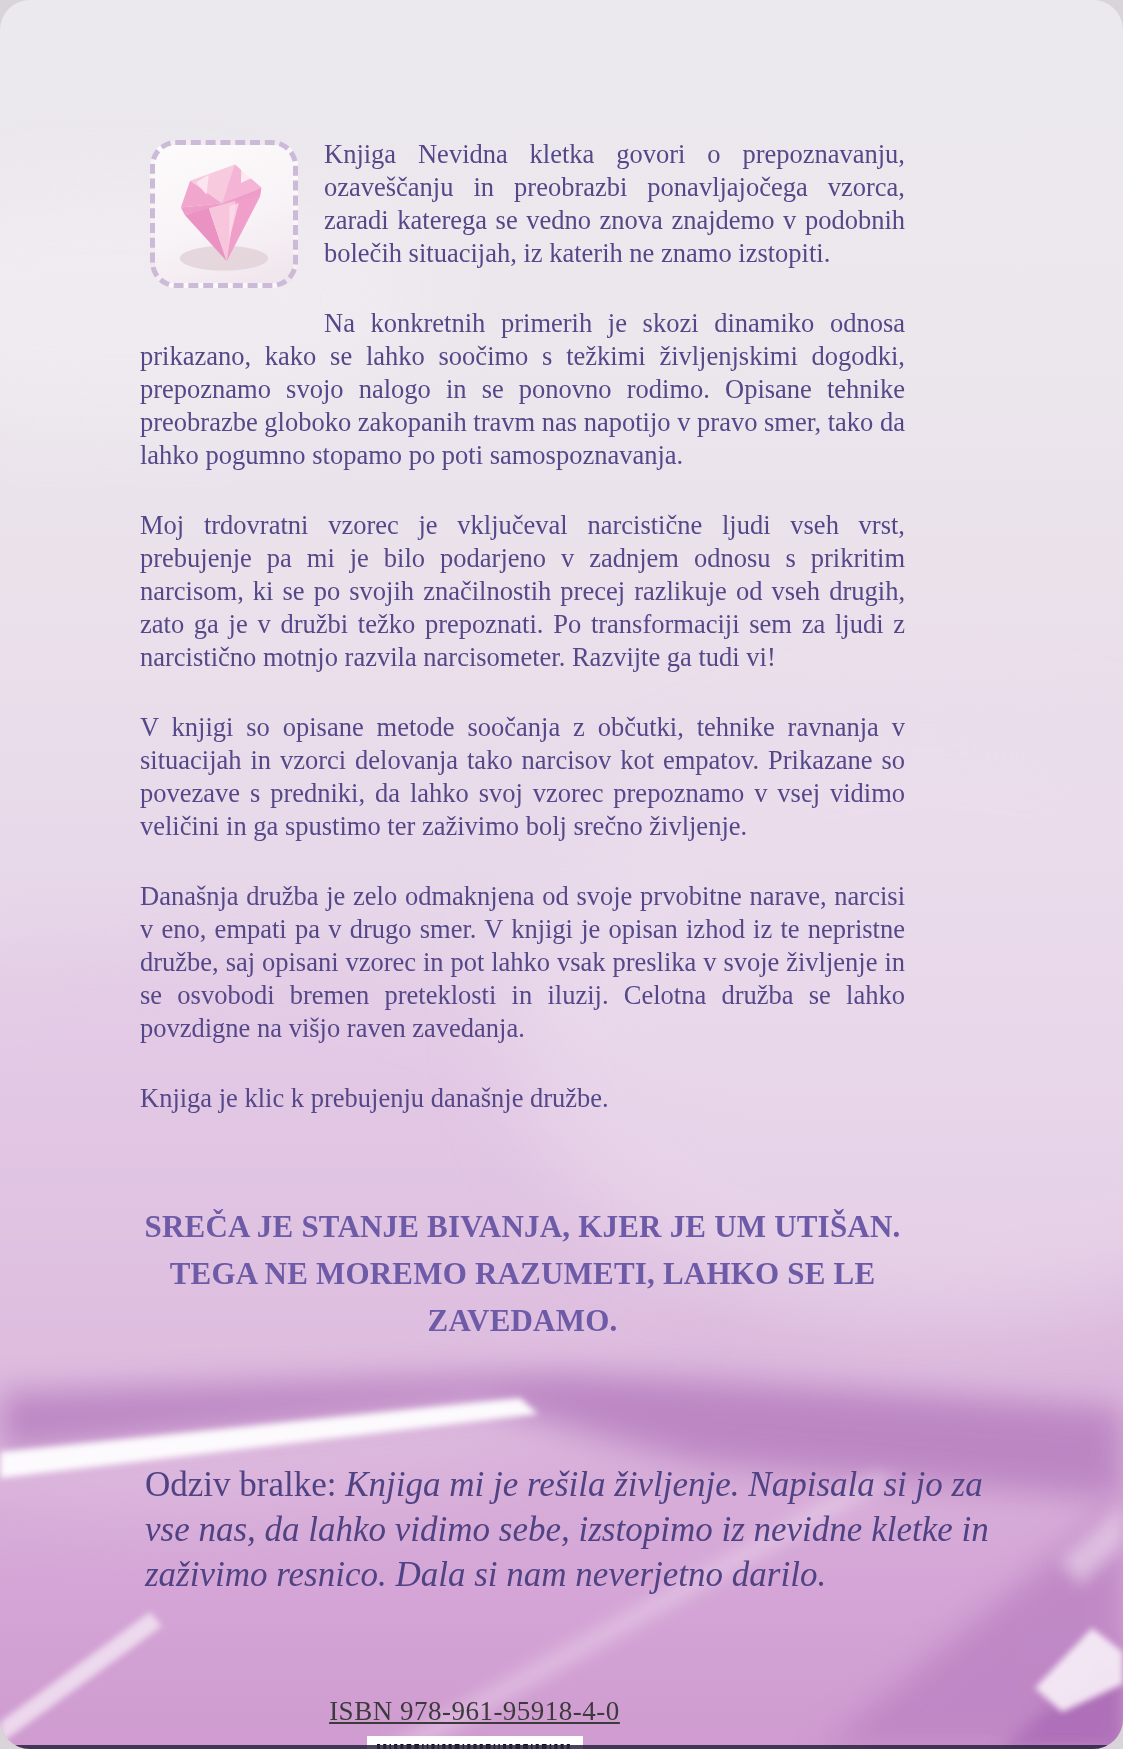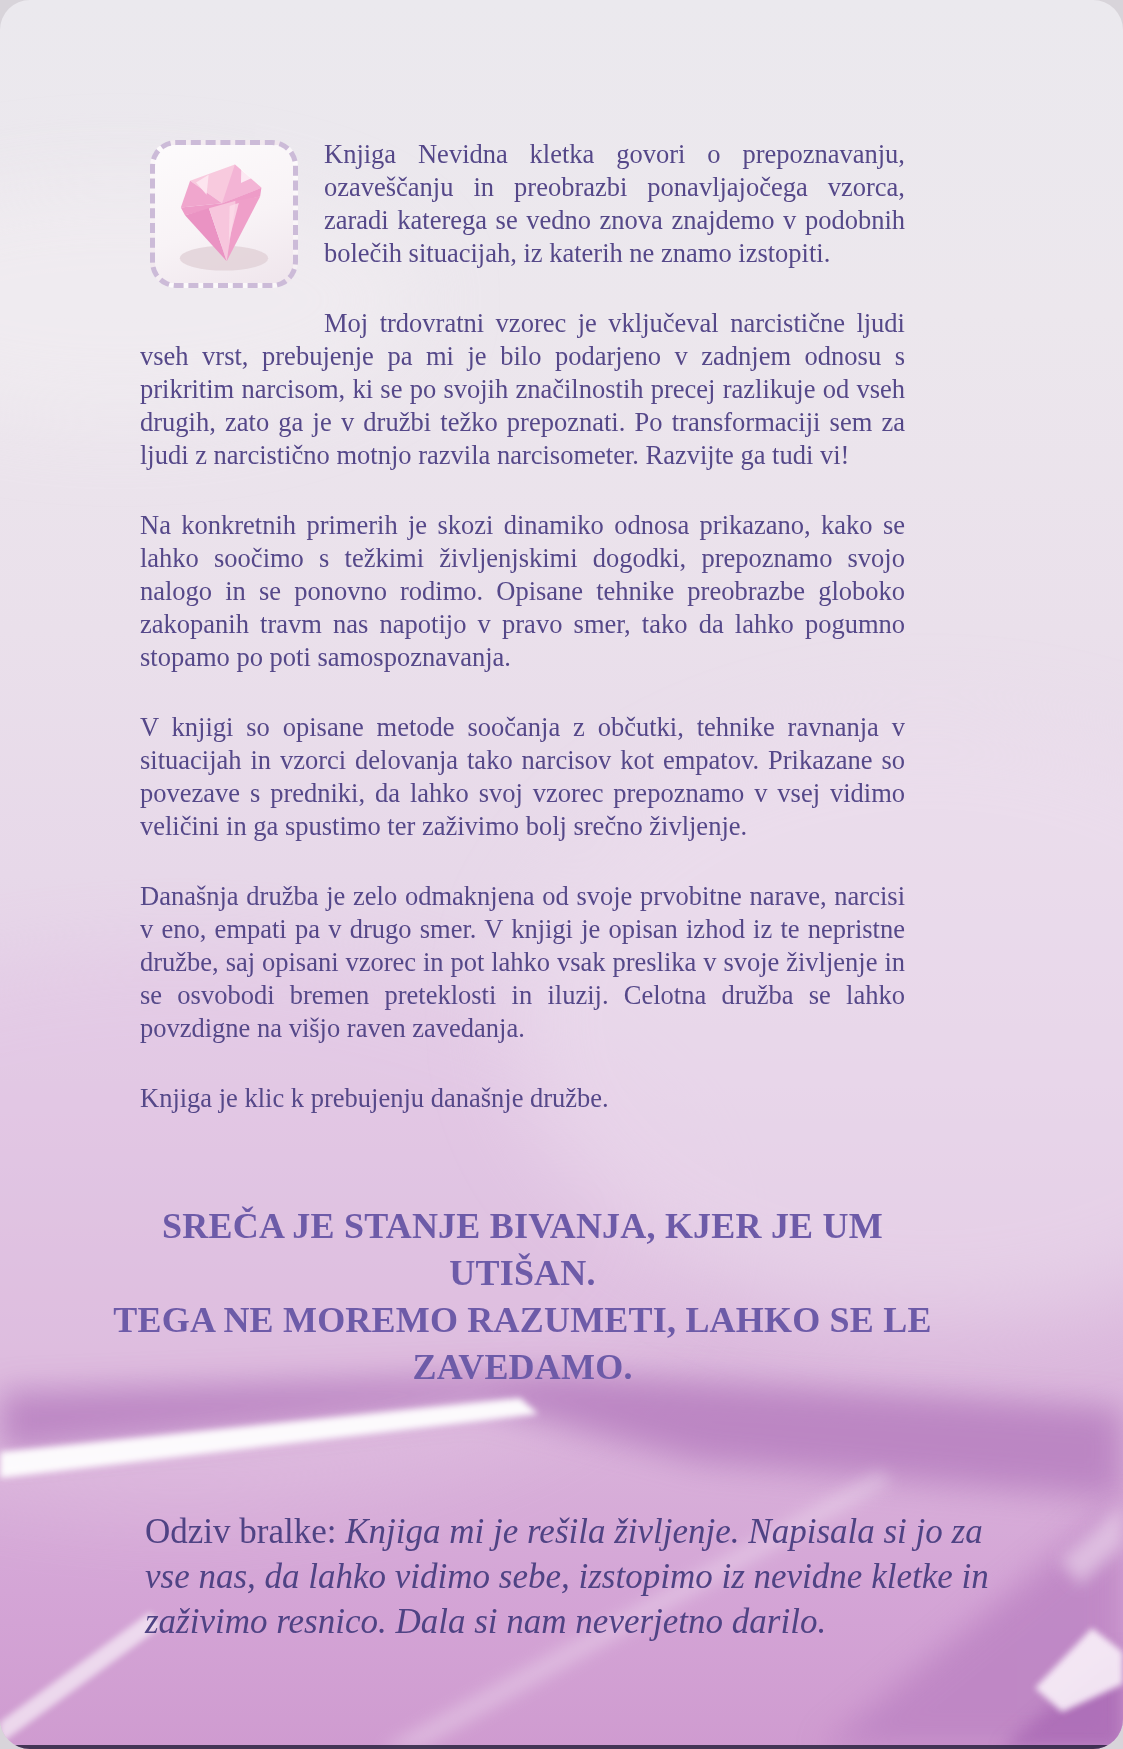--- a/index.html
+++ b/index.html
@@ -35,21 +35,21 @@
     overflow:hidden;
   }
   .badge svg{display:block;width:100%;height:100%;}
   .para{margin:0 0 37px 0;}
   .para-last{margin-bottom:12px;}
 
   .quote{
     margin:88px -55px 0 -55px;
     text-align:center;
     font-weight:bold;
-    font-size:36px;
+    font-size:31px;
     line-height:47px;
     letter-spacing:.2px;
     color:#6d5ba8;
   }
   .testimonial{
     margin:118px -128px 0 5px;
     text-align:left;
     font-size:35px;
     line-height:45px;
     color:#4f4384;
@@ -132,22 +132,22 @@
           <polygon points="40,44 60,42 46,84" fill="#f7c6dd"></polygon>
           <polygon points="60,42 78,42 46,84" fill="#ef9fc9"></polygon>
           <polygon points="34,24 44,20 40,34" fill="#fde8f1" opacity="0.9"></polygon>
           <polygon points="55,45 62,44 50,70" fill="#fbdcea" opacity="0.8"></polygon>
           <polygon points="68,20 74,28 66,30" fill="#ffffff" opacity="0.7"></polygon>
         </g>
       </svg>
     </aside>
 
     <p class="para">Knjiga Nevidna kletka govori o prepoznavanju, ozaveščanju in preobrazbi ponavljajočega vzorca, zaradi katerega se vedno znova znajdemo v podobnih bolečih situacijah, iz katerih ne znamo izstopiti.</p>
+    <p class="para">Na konkretnih primerih je skozi dinamiko odnosa prikazano, kako se lahko soočimo s težkimi življenjskimi dogodki, prepoznamo svojo nalogo in se ponovno rodimo. Opisane tehnike preobrazbe globoko zakopanih travm nas napotijo v pravo smer, tako da lahko pogumno stopamo po poti samospoznavanja.</p>
     <p class="para">Moj trdovratni vzorec je vključeval narcistične ljudi vseh vrst, prebujenje pa mi je bilo podarjeno v zadnjem odnosu s prikritim narcisom, ki se po svojih značilnostih precej razlikuje od vseh drugih, zato ga je v družbi težko prepoznati. Po transformaciji sem za ljudi z narcistično motnjo razvila narcisometer. Razvijte ga tudi vi!</p>
-    <p class="para">Na konkretnih primerih je skozi dinamiko odnosa prikazano, kako se lahko soočimo s težkimi življenjskimi dogodki, prepoznamo svojo nalogo in se ponovno rodimo. Opisane tehnike preobrazbe globoko zakopanih travm nas napotijo v pravo smer, tako da lahko pogumno stopamo po poti samospoznavanja.</p>
     <p class="para">V knjigi so opisane metode soočanja z občutki, tehnike ravnanja v situacijah in vzorci delovanja tako narcisov kot empatov. Prikazane so povezave s predniki, da lahko svoj vzorec prepoznamo v vsej vidimo veličini in ga spustimo ter zaživimo bolj srečno življenje.</p>
     <p class="para">Današnja družba je zelo odmaknjena od svoje prvobitne narave, narcisi v eno, empati pa v drugo smer. V knjigi je opisan izhod iz te nepristne družbe, saj opisani vzorec in pot lahko vsak preslika v svoje življenje in se osvobodi bremen preteklosti in iluzij. Celotna družba se lahko povzdigne na višjo raven zavedanja.</p>
     <p class="para para-last">Knjiga je klic k prebujenju današnje družbe.</p>
 
     <div class="quote">
       <div>SREČA JE STANJE BIVANJA, KJER JE UM UTIŠAN.</div>
       <div>TEGA NE MOREMO RAZUMETI, LAHKO SE LE ZAVEDAMO.</div>
     </div>
 
     <p class="testimonial"><span>Odziv bralke: </span><span class="quote-text">Knjiga mi je rešila življenje. Napisala si jo za vse nas, da lahko vidimo sebe, izstopimo iz nevidne kletke in zaživimo resnico. Dala si nam neverjetno darilo.</span></p>

